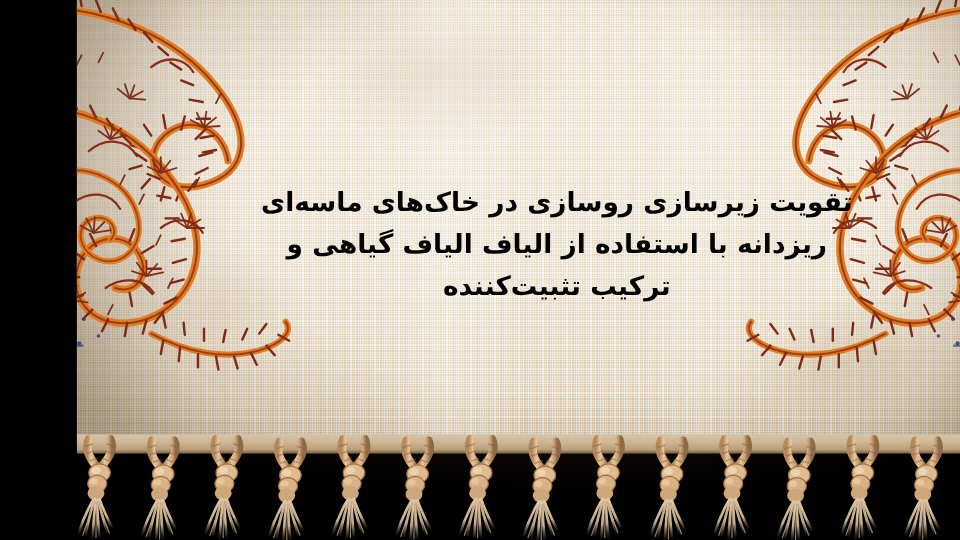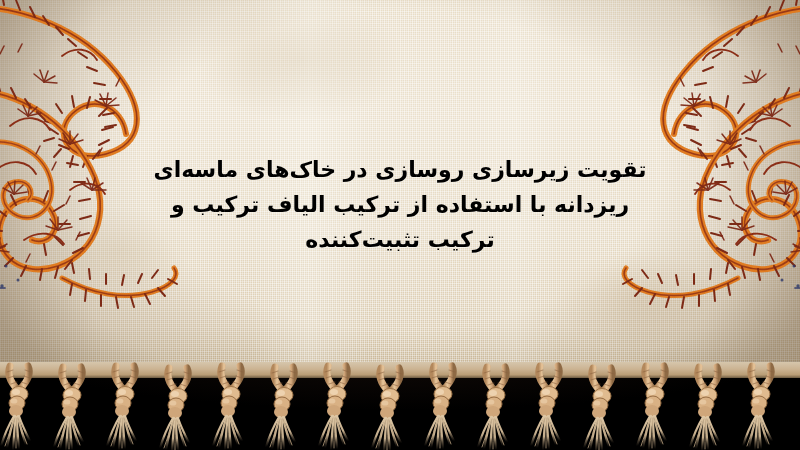--- a/index.html
+++ b/index.html
@@ -2,21 +2,21 @@
 <html lang="fa" dir="rtl"><head>
 <meta charset="utf-8">
 <title>Pateh Textile Title Card</title>
 <style>
   html,body{margin:0;padding:0;}
   body{
     width:800px;height:450px;overflow:hidden;
     background:#000;
     font-family:"DejaVu Sans","Liberation Sans",sans-serif;
   }
-  #card{position:relative;width:800px;height:450px;overflow:hidden;background:#070503;}
+  #card{position:relative;width:736px;height:450px;overflow:hidden;background:#070503;}
 
   
   .backdrop{
     position:absolute;left:0;top:330px;width:800px;height:120px;
     background:
       radial-gradient(ellipse 420px 70px at 400px 10px, #1a1108 0%, #0a0604 55%, #000 100%),
       #000;
   }
 
   
@@ -538,21 +538,21 @@
             <path d="M8,262 L17,258"></path>
           <path d="M16,282 L25,280"></path>
             <path d="M30,294 L39,294"></path>
         </g>
       </g>
     </svg>
   </div>
 
   <div class="title">
     <span class="ln">تقویت زیرسازی روسازی در خاک‌های ماسه‌ای</span>
-    <span class="ln">ریزدانه با استفاده از ترکیب الیاف ترکیب و</span>
+    <span class="ln">ریزدانه با استفاده از الیاف الیاف گیاهی و</span>
     <span class="ln">ترکیب تثبیت‌کننده</span>
   </div>
 
   <div class="fringe">
     <div class="edge-band"></div>
     <svg width="800" height="110" viewBox="0 0 800 110" style="position:absolute;left:0;top:0;" aria-hidden="true">
       <defs>
         <linearGradient id="cordG" x1="0" y1="0" x2="1" y2="0">
           <stop offset="0%" stop-color="#b3885c"></stop>
           <stop offset="35%" stop-color="#e8c69b"></stop>

